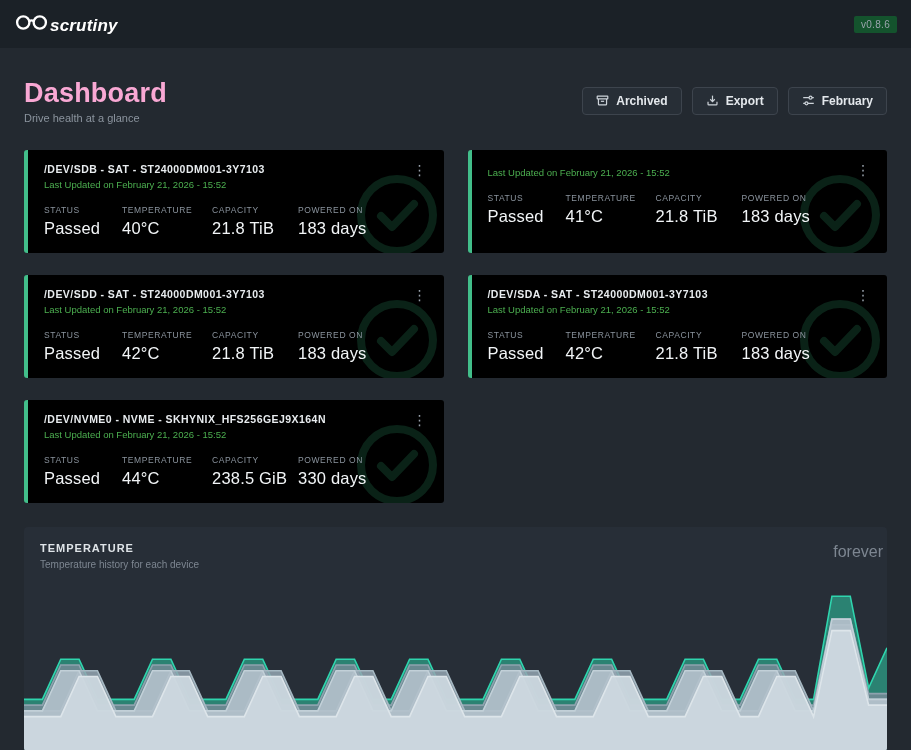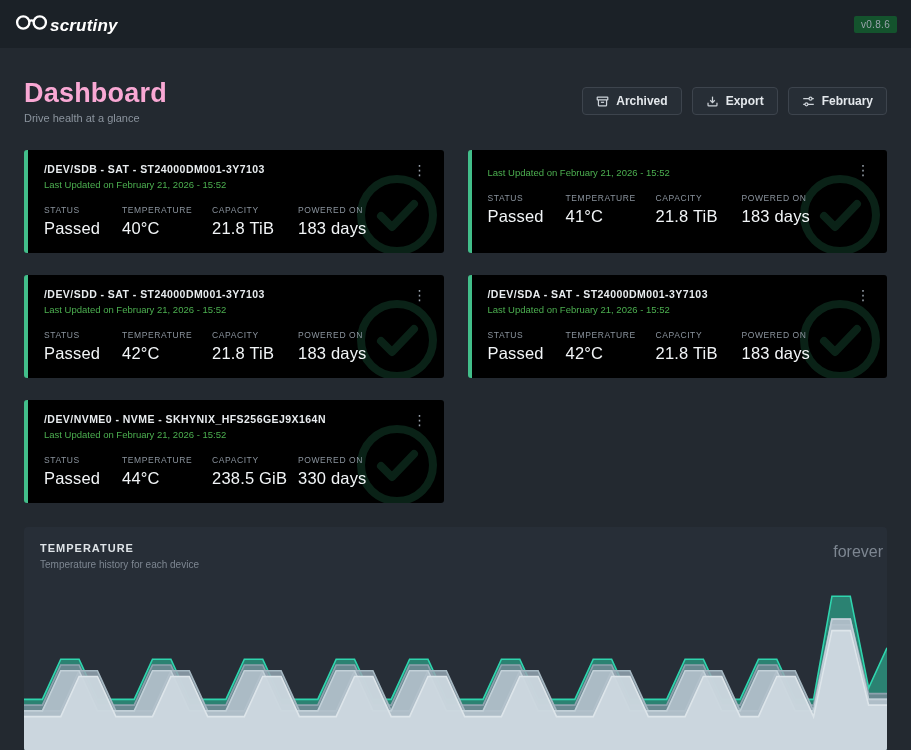--- a/index.html
+++ b/index.html
@@ -26,21 +26,21 @@
 
   
   .page-head {
     display: flex; justify-content: space-between; align-items: center;
     padding: 0 24px; margin-top: 30px; margin-bottom: 26px;
   }
   .page-title { margin: 0; color: #f9a8d4; font-size: 27px; font-weight: bold; letter-spacing: .2px; }
   .page-sub { color: #8b949e; font-size: 11px; margin-top: 3px; }
   .actions { display: flex; gap: 10px; }
   .btn {
-    display: flex; align-items: flex-end; gap: 7px;
+    display: flex; align-items: flex-start; gap: 7px;
     background: #272e36; border: 1px solid #3d444d; border-radius: 4px;
     color: #e4e8ec; font-size: 12px; font-weight: 600;
     padding: 6px 13px; cursor: pointer; font-family: inherit;
   }
   .btn svg { display: block; }
 
   
   .cards { display: grid; grid-template-columns: 1fr 1fr; gap: 22px 24px; padding: 0 24px; }
   .card {
     position: relative; overflow: hidden;

